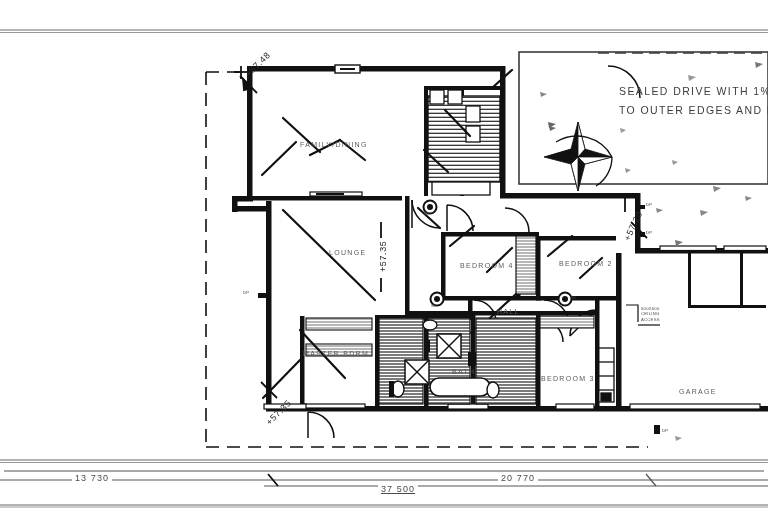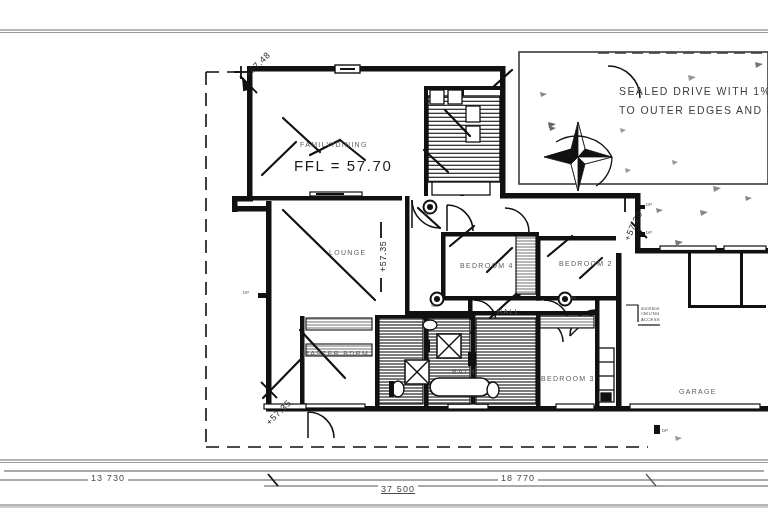--- a/index.html
+++ b/index.html
@@ -301,43 +301,42 @@
       <path d="M672,160 l6,2 -5,3 z" fill="#999" stroke="none"></path>
       <path d="M675,436 l7,2 -6,3 z" fill="#999" stroke="none"></path>
       <path d="M620,128 l6,2 -5,3 z" fill="#999" stroke="none"></path>
     </g>
 
   </svg>
 
   <div class="txt note-text" style="left:619px;top:85px;">SEALED DRIVE WITH 1%</div>
   <div class="txt note-text" style="left:619px;top:104px;">TO OUTER EDGES AND K</div>
 
-  <div class="txt ffl" style="left:294px;top:157px;">FFL = 57.70</div>
 
   <div class="txt tiny" style="left:641px;top:306px;white-space:pre;">600X600
 CEILING
 ACCESS</div>
 
   <div class="txt room-label" style="left:300px;top:141px;">FAMILY/DINING</div>
   <div class="txt room-label" style="left:329px;top:249px;">LOUNGE</div>
   <div class="txt room-label" style="left:303px;top:350px;">MASTER BDRM</div>
   <div class="txt room-label" style="left:460px;top:262px;">BEDROOM 4</div>
   <div class="txt room-label" style="left:559px;top:260px;">BEDROOM 2</div>
   <div class="txt room-label" style="left:541px;top:375px;">BEDROOM 3</div>
   <div class="txt room-label" style="left:679px;top:388px;">GARAGE</div>
   <div class="txt room-label" style="left:497px;top:308px;">HALL</div>
   <div class="txt room-label" style="left:452px;top:368px;">BATH</div>
 
   <div class="txt elev rot" style="left:243px;top:72px;transform:rotate(-45deg);">+57.48</div>
   <div class="txt elev rot" style="left:378px;top:272px;transform:rotate(-90deg);">+57.35</div>
   <div class="txt elev rot" style="left:264px;top:420px;transform:rotate(-45deg);">+57.35</div>
   <div class="txt elev rot" style="left:622px;top:238px;transform:rotate(-65deg);">+57.20</div>
 
-  <div class="txt dim-text" style="left:72px;top:473px;margin-left:16px;">13 730</div>
-  <div class="txt dim-text" style="left:498px;top:473px;">18 770</div>
+  <div class="txt dim-text" style="left:72px;top:473px;">13 730</div>
+  <div class="txt dim-text" style="left:498px;top:473px;">20 770</div>
   <div class="txt dim-text" style="left:378px;top:484px;text-decoration:underline;">37 500</div>
 
   <div class="txt sd-lbl" style="left:424px;top:212px;">SD</div>
   <div class="txt sd-lbl" style="left:431px;top:304px;">SD</div>
   <div class="txt sd-lbl" style="left:571px;top:296px;">SD</div>
 
   <div class="txt dp-lbl" style="left:243px;top:290px;">DP</div>
   <div class="txt dp-lbl" style="left:646px;top:230px;">DP</div>
   <div class="txt dp-lbl" style="left:662px;top:428px;">DP</div>
   <div class="txt dp-lbl" style="left:646px;top:202px;">DP</div>

